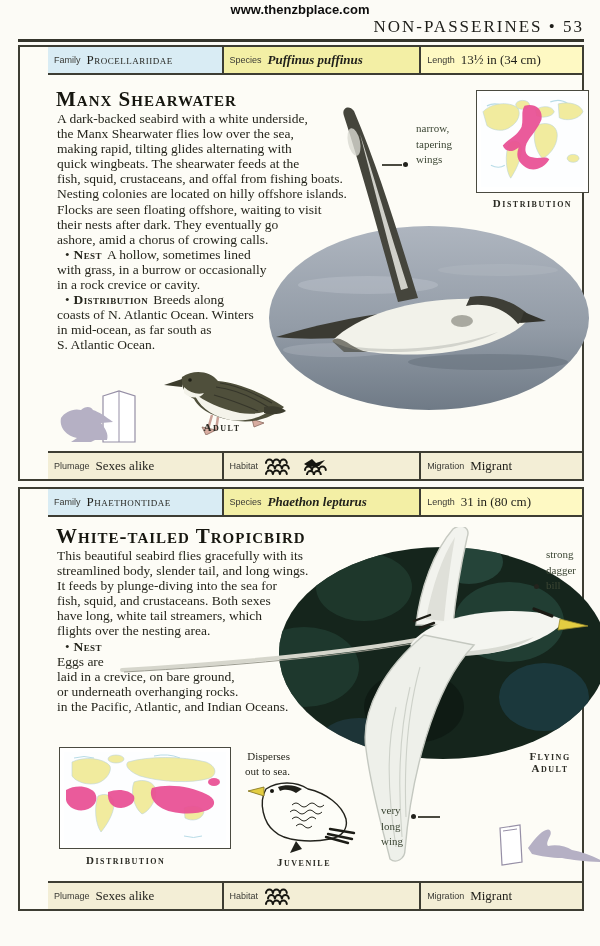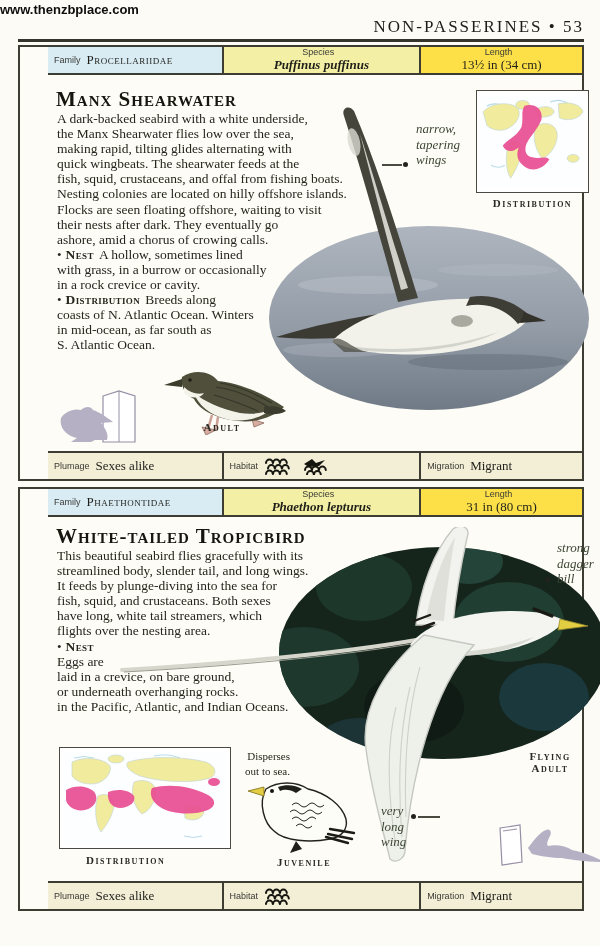--- a/index.html
+++ b/index.html
@@ -1,53 +1,53 @@
 <!DOCTYPE html>
 <html><head>
 <meta charset="utf-8">
 <style>
   html,body{margin:0;padding:0;}
   body{width:600px;height:946px;position:relative;background:#fcfbf6;
        font-family:"Liberation Serif",serif;color:#26261f;overflow:hidden;}
   .abs{position:absolute;}
   
-  .site-url{position:absolute;top:2px;left:0;width:600px;text-align:left;
+  .site-url{position:absolute;top:2px;left:0;width:600px;text-align:center;
     font-family:"Liberation Sans",sans-serif;font-size:13px;font-weight:700;color:#0d0d0d;}
   .page-head{position:absolute;top:17px;right:16px;font-size:17px;letter-spacing:2px;color:#1c1c18;}
   .head-rule{position:absolute;left:18px;top:39px;width:566px;height:2.5px;background:#35352c;}
   
   .section{position:absolute;left:18px;width:566px;border:2px solid #3d3d33;box-sizing:border-box;background:#fdfcf6;padding-left:28px;}
   #section1{top:45px;height:436px;}
   #section2{top:487px;height:424px;}
   .id-bar{display:flex;height:28px;border-bottom:2px solid #3d3d33;box-sizing:border-box;}
   .id-cell{display:flex;align-items:center;padding:0 6px;box-sizing:border-box;overflow:hidden;}
-  .id-cell + .id-cell{border-left:2px solid #3d3d33;flex-direction:column;}
+  .id-cell + .id-cell{border-left:2px solid #3d3d33;}
   .cell-family{flex:0 0 32.5%;background:#d9ecf4;}
   .cell-species{flex:0 0 37%;background:#f3efa5;}
-  .cell-length{flex:1;background:#fde047;}
+  .cell-length{flex:1;background:#fef9c3;}
   .bar-label{font-family:"Liberation Sans",sans-serif;font-size:9px;color:#3a3a35;margin-right:6px;flex:0 0 auto;}
   .bar-value{font-size:13px;color:#1f1f1a;white-space:nowrap;}
   .family-value{font-variant:small-caps;letter-spacing:.5px;}
   .species-value{font-style:italic;font-weight:600;}
   .content{position:relative;background:#fdfcf6;}
   #content1{height:376px;}
   #content2{height:364px;}
   .foot-bar{display:flex;height:28px;border-top:2px solid #3d3d33;box-sizing:border-box;background:#f3eed6;}
   .foot-cell{display:flex;align-items:center;padding:0 6px;box-sizing:border-box;}
   .foot-cell + .foot-cell{border-left:2px solid #3d3d33;}
   .fc1{flex:0 0 32.5%;text-align:right;} .fc2{flex:0 0 37%;} .fc3{flex:1;}
   
   .species-title{position:absolute;font-size:21px;font-variant:small-caps;font-weight:600;
     letter-spacing:1px;color:#16160f;white-space:nowrap;}
   .text-block{position:absolute;font-size:13.5px;line-height:15.1px;color:#26261d;}
   .text-block div{white-space:nowrap;}
-  .entry-line{white-space:nowrap;}
+  .entry-line{white-space:nowrap;margin-left:8px;}
   .bullet{font-size:13px;margin-right:4px;}
   .kw{font-variant:small-caps;font-weight:700;letter-spacing:.4px;margin-right:5px;}
-  .annotation{position:absolute;font-style:italic;font-size:13px;line-height:15.5px;color:#3c4634;}
+  .annotation{position:absolute;font-size:11px;line-height:15.5px;color:#3c4634;}
   .annotation div{white-space:nowrap;}
   .ann-dot{position:absolute;width:5px;height:5px;border-radius:50%;background:#23231d;}
   .ann-line{position:absolute;height:1.5px;background:#4a4a40;}
   .fig-label{position:absolute;font-variant:small-caps;font-weight:600;font-size:11px;
     letter-spacing:1.5px;color:#2b2b24;text-align:center;}
   .fig-label div{white-space:nowrap;}
   .map-box{position:absolute;border:1.2px solid #4a4a40;background:#ffffff;padding:4px;box-sizing:border-box;}
   .map-box svg{display:block;width:100%;height:100%;}
   .disperses{position:absolute;font-size:11px;line-height:15.1px;text-align:right;color:#26261d;}
   .habitat-icons{display:flex;gap:10px;align-items:center;}
@@ -266,21 +266,21 @@
       <path d="M310,122 C340,128 380,124 420,110 C400,124 360,132 326,128 Z" fill="#d4d6ce" opacity="0.85"></path>
       <path d="M446,92 L474,99 L444,103 Z" fill="#e3cd42" stroke="#9b8a2c" stroke-width="0.8"></path>
       <path d="M420,82 l18,7" stroke="#1a1a14" stroke-width="3.2" stroke-linecap="round"></path>
       <path d="M300,94 l16,-6 M306,101 l14,-5" stroke="#1d1d16" stroke-width="2.4" stroke-linecap="round"></path>
 
       <path d="M310,108 C272,140 246,182 252,222 C257,262 268,300 276,332 C282,337 291,332 291,323
                C297,252 318,162 360,118 Z" fill="#eef0ea" stroke="#c4c8c0" stroke-width="1.4"></path>
       <path d="M282,180 C272,220 274,270 282,320 M296,160 C284,210 284,260 288,310 M306,140 C292,190 290,240 292,290" stroke="#cdd1c9" stroke-width="1.1" fill="none"></path>
     </svg>
 
-    <div class="annotation" style="left:498px;top:23px;margin-left:11px;">
+    <div class="annotation" style="left:498px;top:30px;">
       <div class="ann-dot" style="left:-12px;top:37px;"></div>
       <div>
           <div>strong</div>
           <div>dagger</div>
           <div>bill</div>
         </div>
     </div>
 
     <div class="species-title" style="left:8px;top:7px;text-align:center;">White-tailed Tropicbird</div>
     <div class="text-block" style="left:9px;top:31px;">

